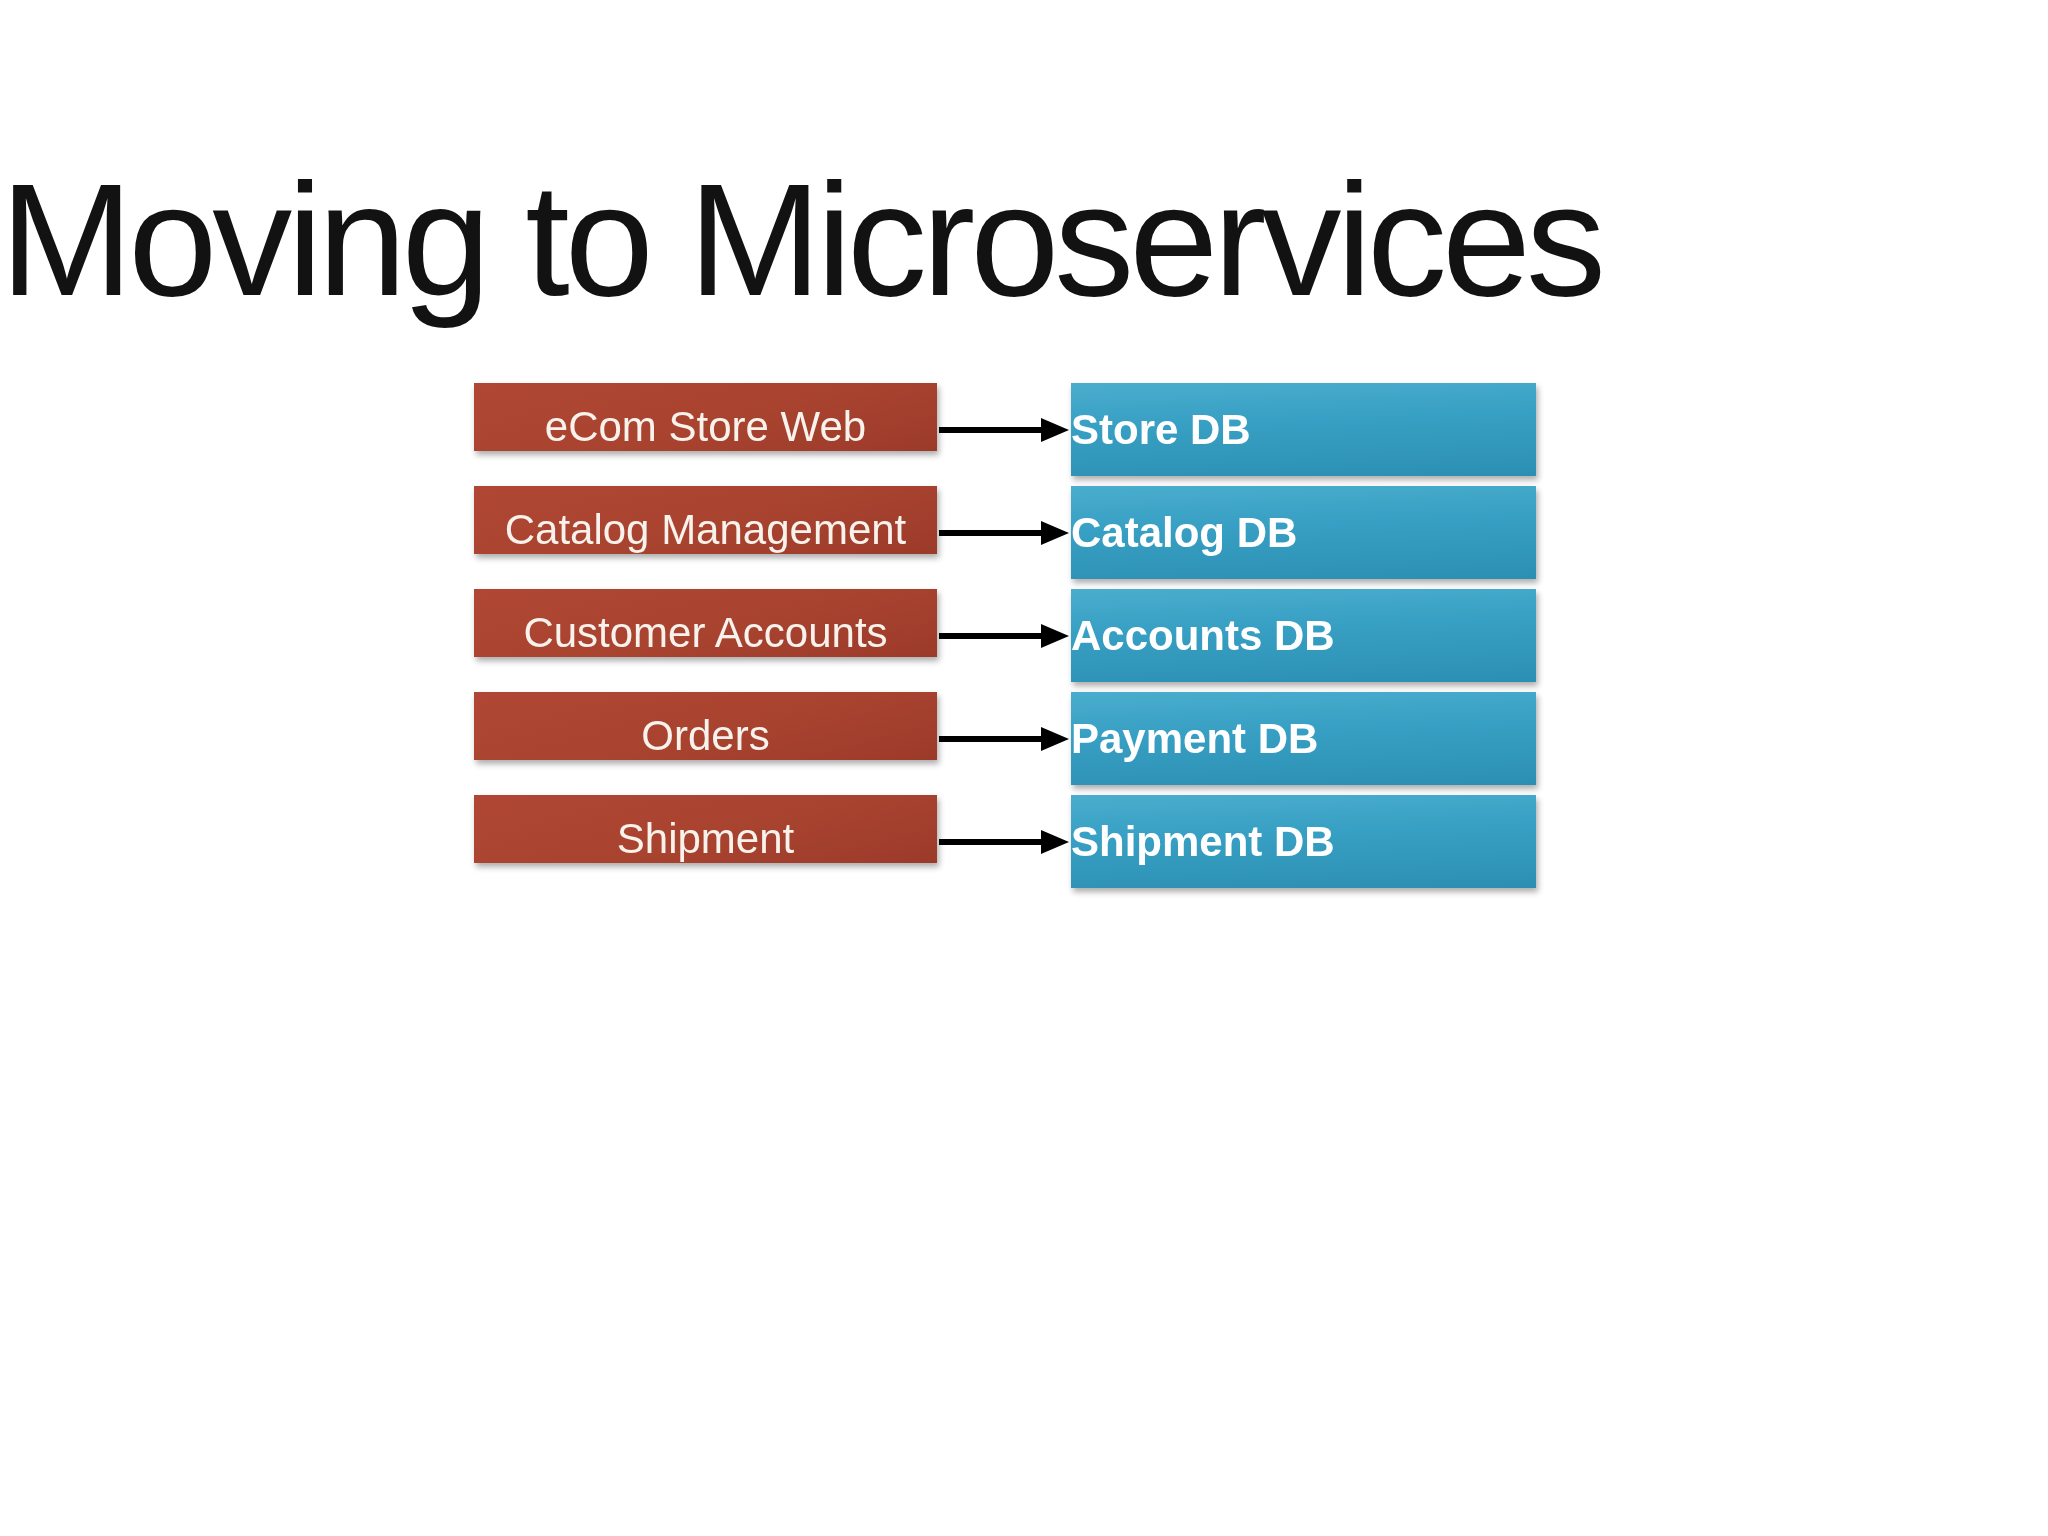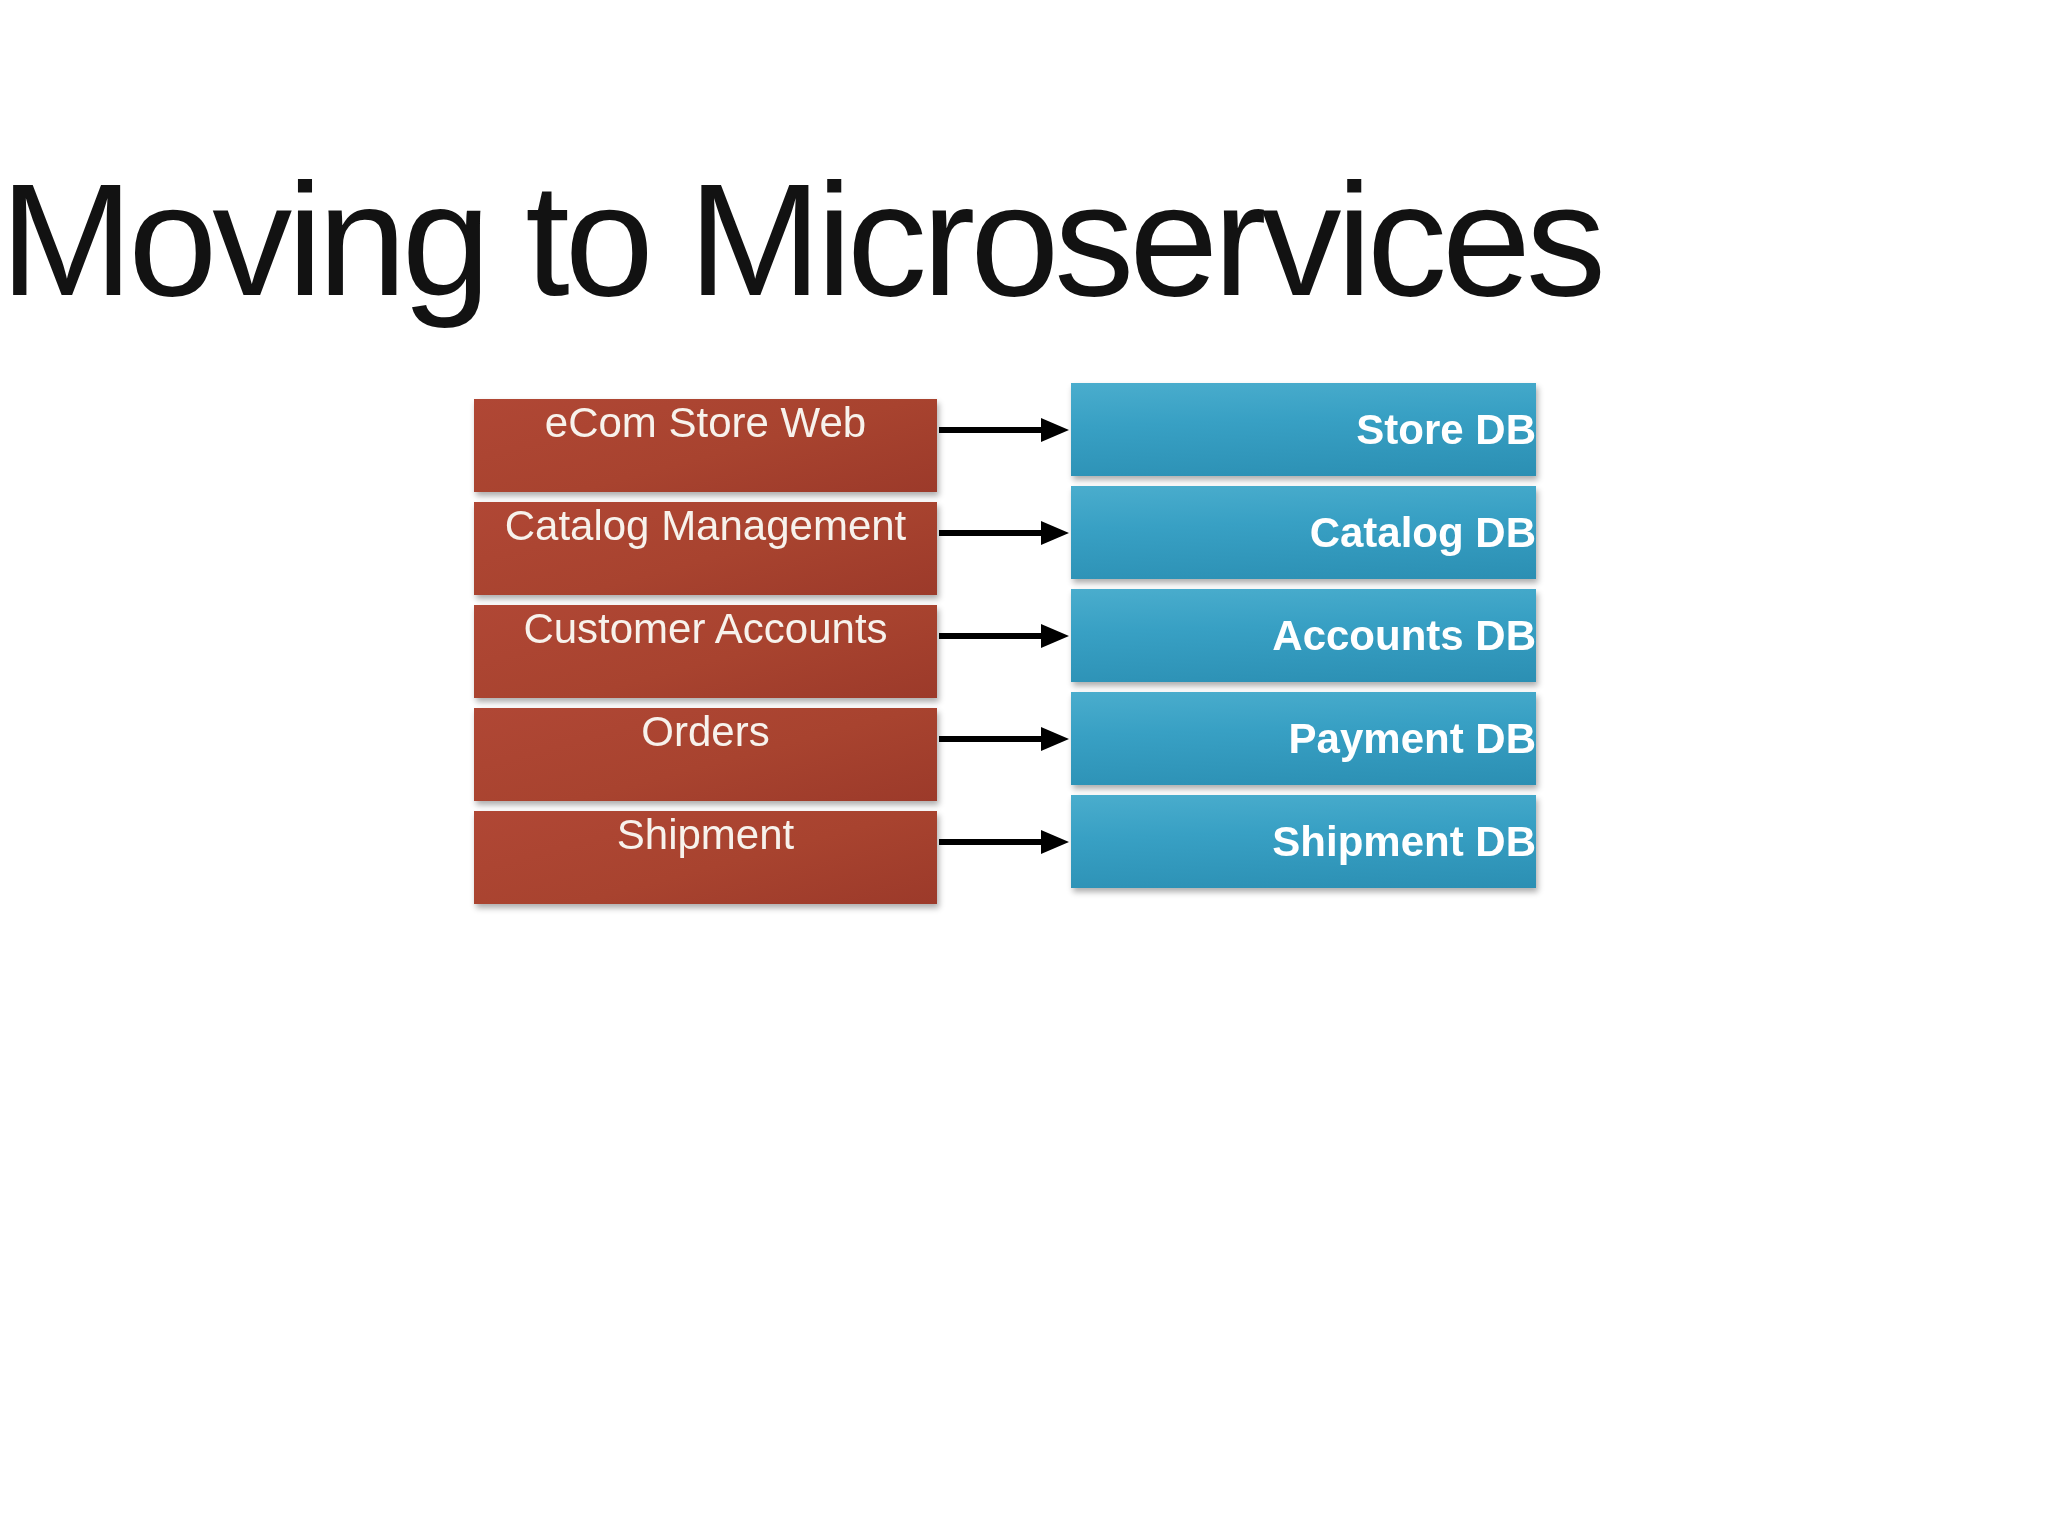--- a/index.html
+++ b/index.html
@@ -37,49 +37,48 @@
     flex-direction: column;
     gap: 10px;
   }
   .row {
     display: flex;
     align-items: stretch;
     height: 93px;
   }
   .service-box {
     width: 463px;
-    height: 93px;
+    height: 68px;
     background: linear-gradient(165deg, var(--service-color-light) 0%, var(--service-color) 55%, var(--service-color-dark) 100%);
     box-shadow: 2px 4px 6px rgba(0,0,0,0.32);
     display: flex;
-    align-items: flex-start;
+    align-items: flex-end;
     justify-content: center;
     color: #f7f2ec;
     font-size: 42px;
     font-weight: 400;
     white-space: nowrap;
-    margin-top: 16px;
   }
   .arrow-wrap {
     width: 134px;
     display: flex;
     align-items: center;
     justify-content: center;
   }
   .arrow-wrap svg {
     display: block;
   }
   .db-box {
     width: 465px;
     height: 93px;
     background: linear-gradient(178deg, var(--db-color-top) 0%, var(--db-color-mid) 40%, var(--db-color-bottom) 100%);
     box-shadow: 2px 4px 6px rgba(0,0,0,0.32);
     display: flex;
     align-items: center;
-    justify-content: flex-end;
+    justify-content: flex-start;
     color: #ffffff;
     font-size: 42px;
     font-weight: 700;
     white-space: nowrap;
   }
 </style>
 </head>
 <body>
 
 <div class="slide" style="--service-color: #a8432f; --service-color-light: #b04735; --service-color-dark: #9c3a2a; --db-color-top: #4aadcd; --db-color-mid: #38a0c4; --db-color-bottom: #2b8fb3;">

